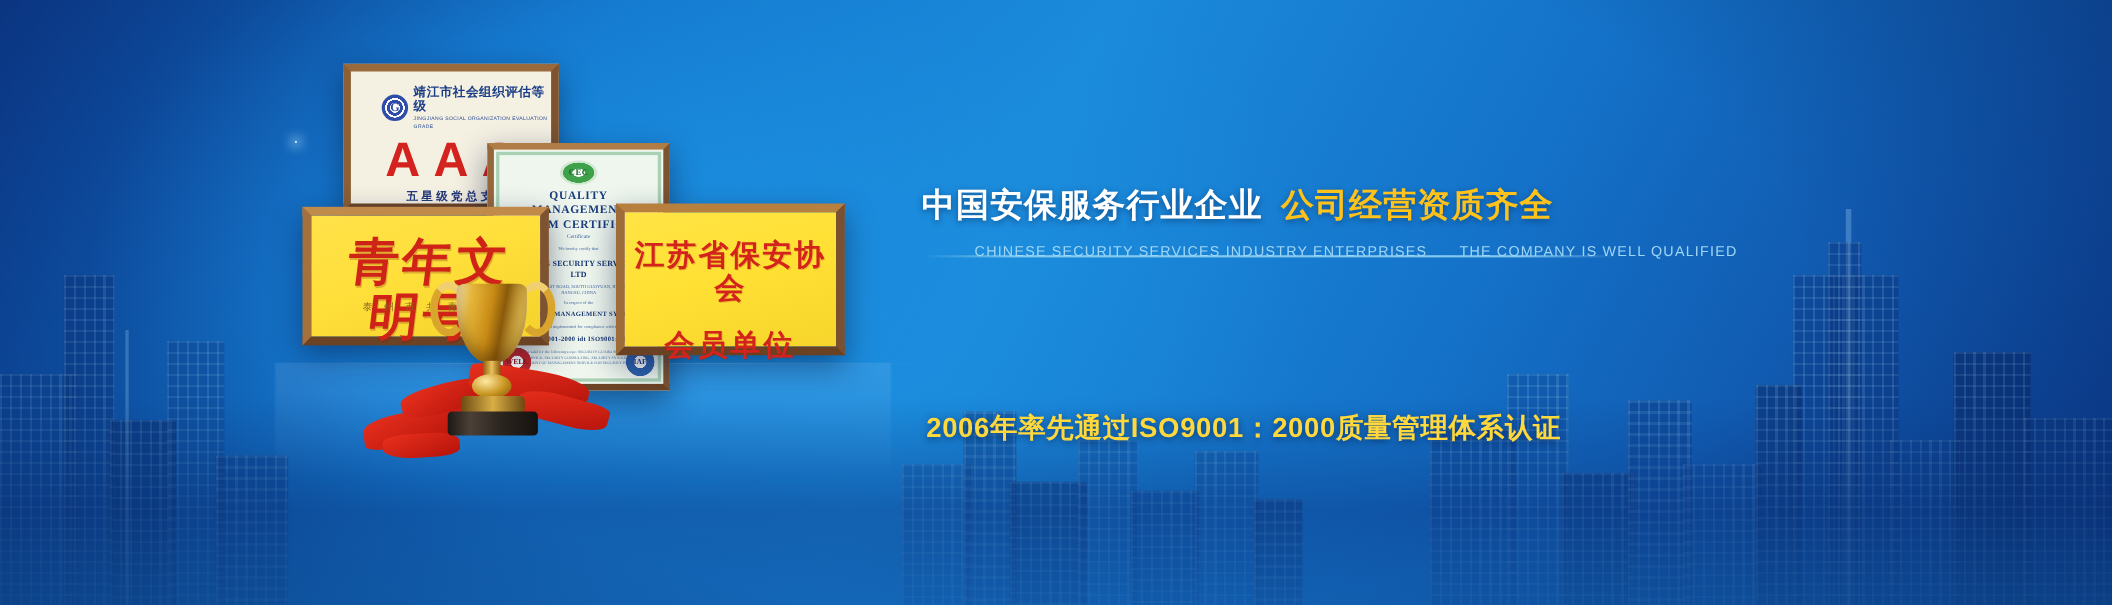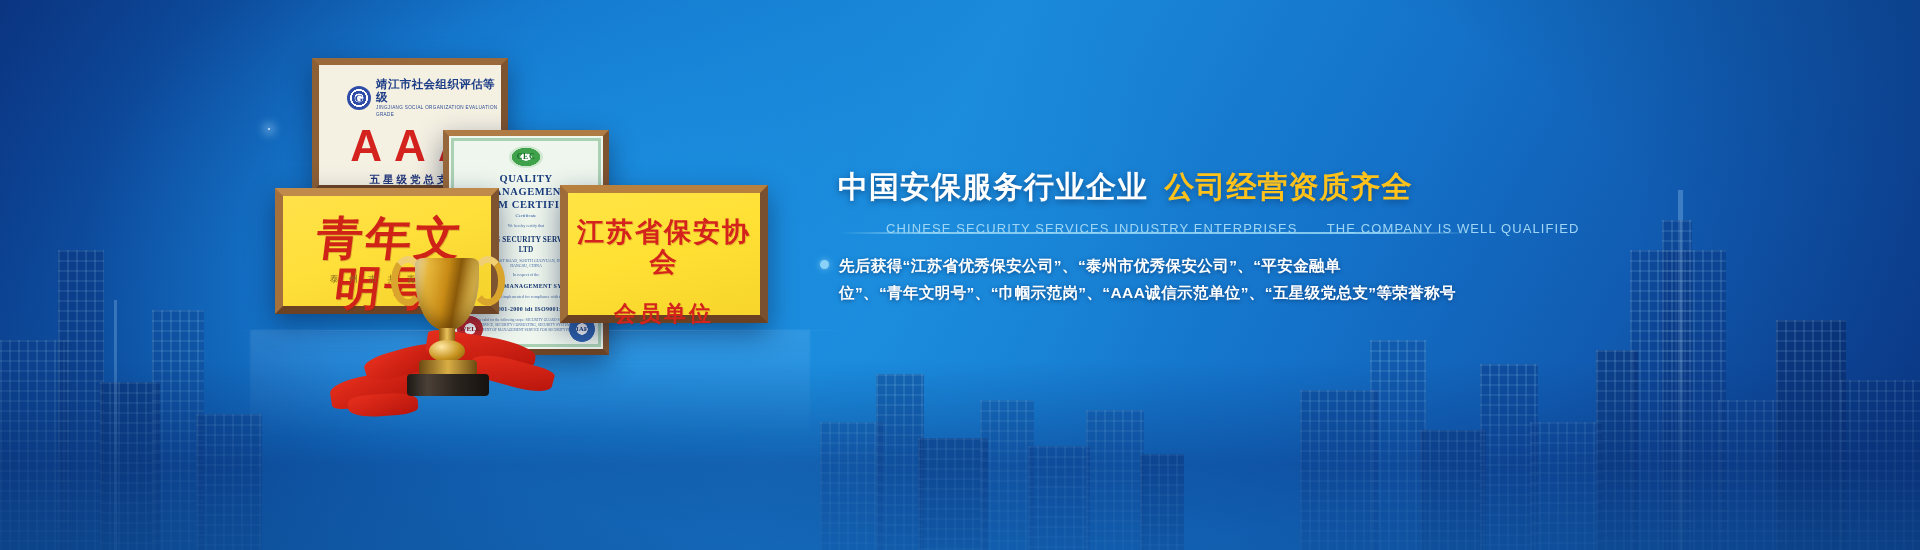--- a/index.html
+++ b/index.html
@@ -135,21 +135,21 @@
     left:560px; top:185px; width:208px; height:138px;
     border:8px solid; border-color:#b8803f #7a5130 #6a4223 #9d6c38;
     background:linear-gradient(165deg,#ffe445 0%,#ffe033 48%,#f7d52c 100%);
   }
   #jiangsu .l1, #jiangsu .l2{
     text-align:center; color:#d4231c;
     font-family:"Liberation Serif", serif; font-weight:700;
     text-shadow:1px 1px 0 rgba(130,25,12,.18);
   }
   #jiangsu .l1{ margin-top:24px; font-size:27px; line-height:30px; letter-spacing:2px;text-align:center; }
-  #jiangsu .l2{ margin-top:22px; font-size:22px; line-height:30px; letter-spacing:3px; }
+  #jiangsu .l2{ margin-top:22px; font-size:27px; line-height:30px; letter-spacing:3px; }
 
   
   .ribbon{ position:absolute; left:330px; top:330px; width:220px; height:90px; }
   .ribbon i{ position:absolute; display:block; background:linear-gradient(160deg,#e8301d,#b5130b); }
   .trophy{ position:absolute; left:393px; top:240px; width:110px; height:165px; }
   .cupbody{
     position:absolute; left:22px; top:18px; width:64px; height:72px;
     background:linear-gradient(100deg,#fff3c4 0%,#e8b83c 20%,#c88b15 46%,#8a5a0b 62%,#e9c455 84%,#fff0bb 100%);
     border-radius:8px 8px 46% 46%/6px 6px 74% 74%;
     box-shadow:inset 0 -8px 14px rgba(90,55,5,.55);
@@ -352,23 +352,17 @@
 
     <div class="sub-en">
       <span>CHINESE SECURITY SERVICES INDUSTRY ENTERPRISES</span>
       <span class="gap"></span>
       <span>THE COMPANY IS WELL QUALIFIED</span>
     </div>
 
     <div class="divider"></div>
 
     <div class="bullets">
-      <div class="bullet">
-        <span class="dot"></span>
-        <span class="btxt">
-          <span>先后获得“江苏省优秀保安公司”、“泰州市优秀保安公司”、“平安金融单</span>
-          <span class="l2">位”、“青年文明号”、“巾帼示范岗”、“AAA诚信示范单位”、“五星级党总支”等荣誉称号</span>
-        </span>
-      </div>
-    </div>
-
+    </div>
+
+    <div class="iso-line">2006年率先通过ISO9001：2000质量管理体系认证</div>
   </div>
 </div>
 
 </body></html>

